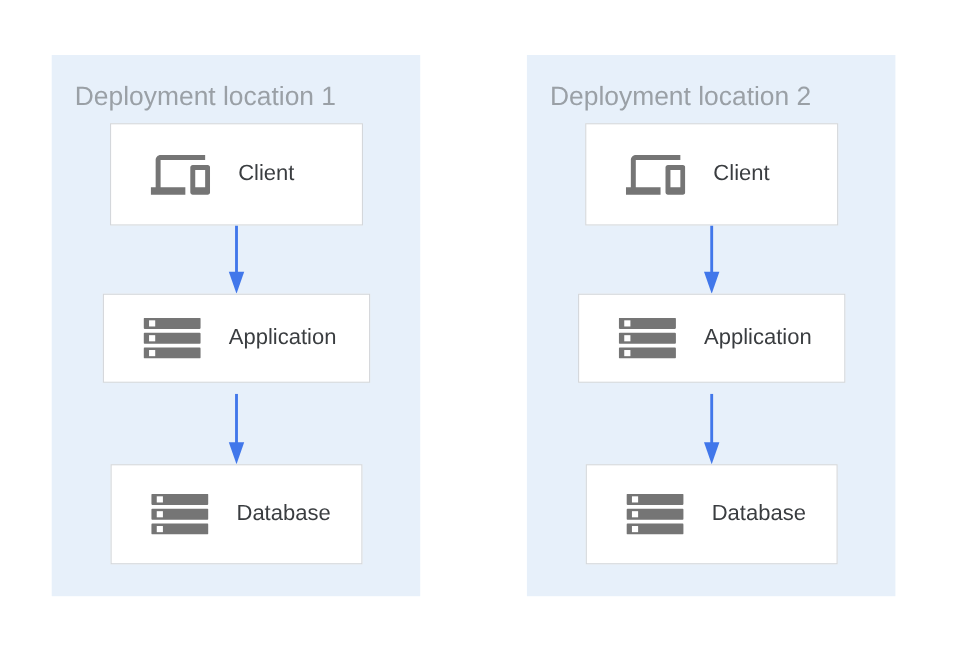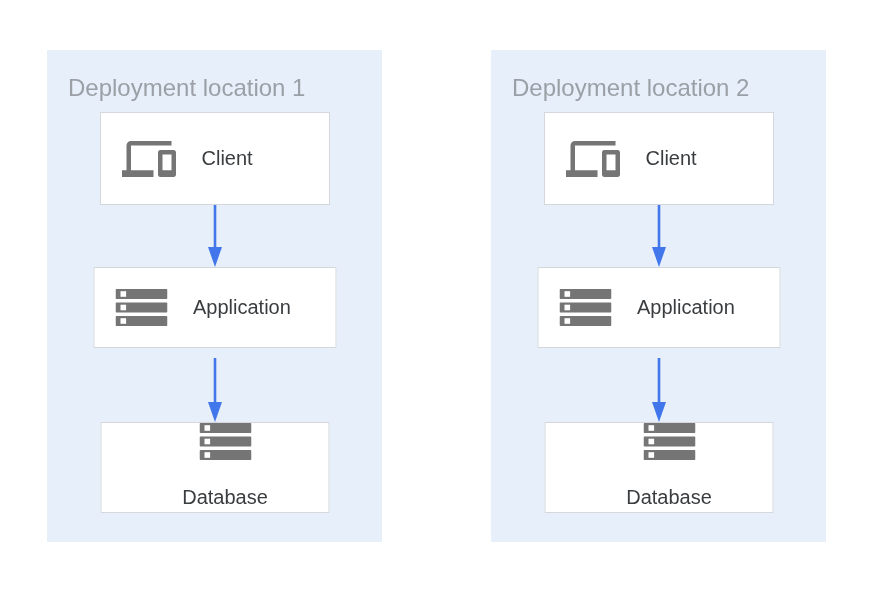--- a/index.html
+++ b/index.html
@@ -23,43 +23,43 @@
     position: relative;
     width: 890px; height: 608px;
   }
   .panel {
     position: absolute;
     top: 50px;
     width: 335px; height: 492px;
     background: var(--panel-bg);
   }
   .panel.left  { left: 47px; }
-  .panel.right { left: 491px; }
+  .panel.right { left: 479px; }
   .panel-title {
     position: absolute;
     left: 21px; top: 27px;
     font-size: 24px;
     line-height: 22px;
     color: var(--panel-title);
     white-space: nowrap;
   }
   .node-box {
     position: absolute;
     left: 50%;
     transform: translateX(-50%);
     background: var(--box-bg);
     border: 1px solid var(--box-border);
     display: flex;
     align-items: center;
-    padding-left: 21px;
+    padding-left: 36px;
     gap: 26px;
   }
   .node-client      { top: 62px;  width: 230px; height: 93px; }
   .node-application { top: 217px; width: 243px; height: 81px; }
-  .node-database    { top: 372px; width: 229px; height: 91px; flex-direction: column; }
+  .node-database    { top: 372px; width: 229px; height: 91px; }
   .node-label {
     font-size: 20px;
     color: var(--label-text);
     white-space: nowrap;
   }
   .icon svg { display: block; }
   .icon .fill { fill: var(--icon-gray); }
   .icon .hole { fill: var(--box-bg); }
   .flow-arrow {
     position: absolute;

